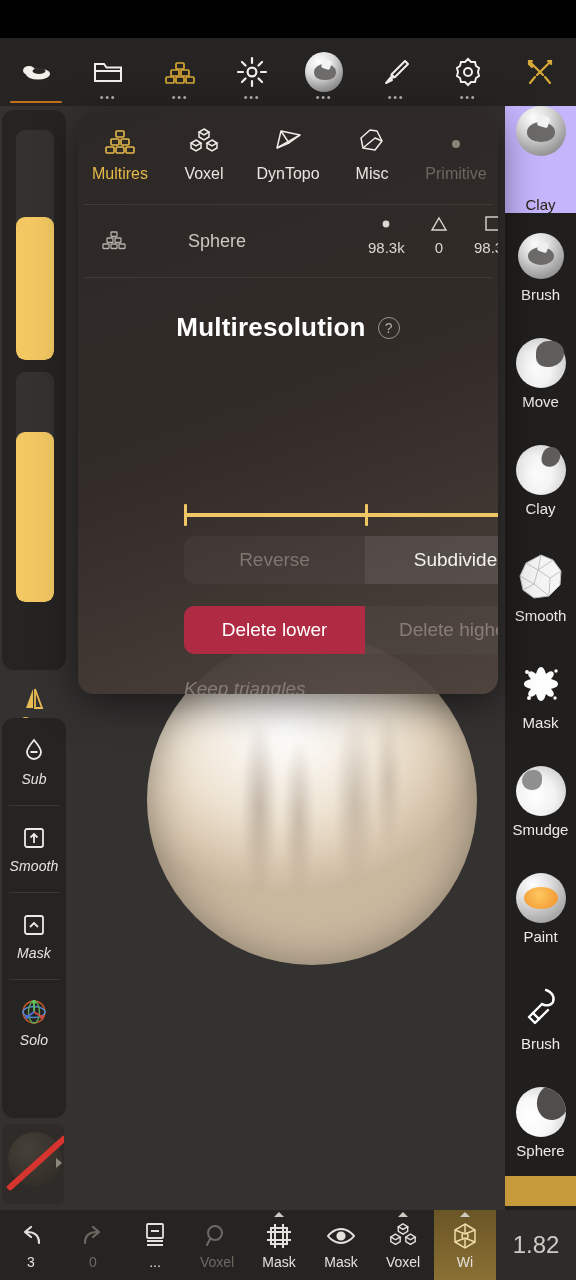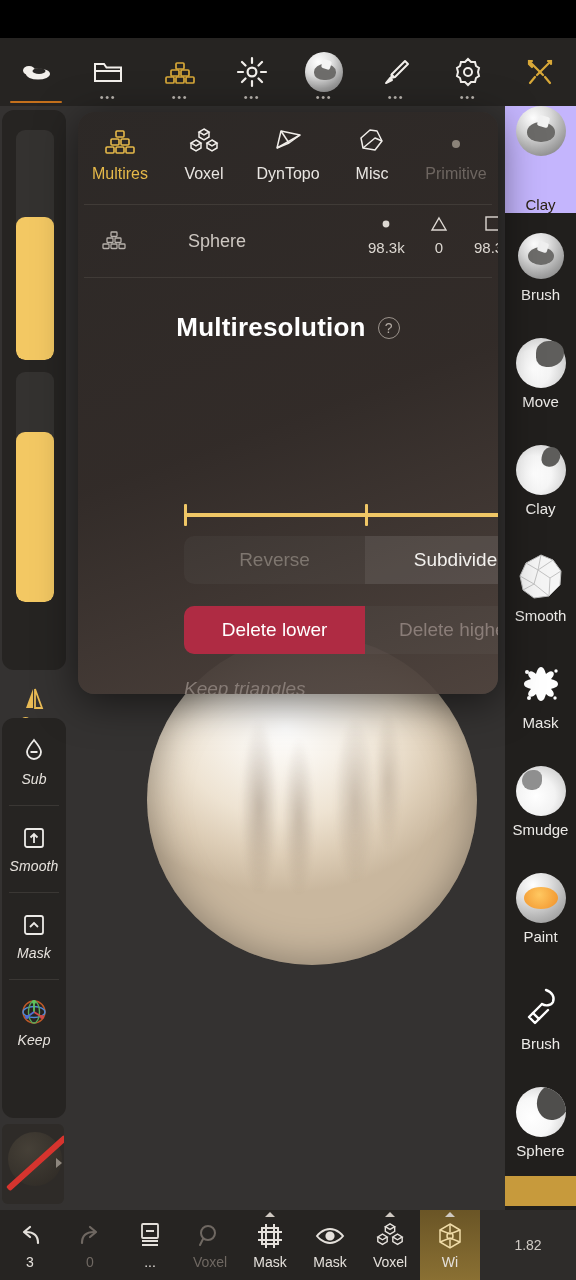--- a/index.html
+++ b/index.html
@@ -168,22 +168,22 @@
     display:flex;align-items:center;z-index:35;
   }
   .bb{flex:1;height:70px;position:relative;display:flex;flex-direction:column;
     align-items:center;justify-content:center;gap:3px;cursor:pointer;}
   .bb .bi{height:30px;display:flex;align-items:center;justify-content:center;}
   .bb .bl{font-size:14px;color:#e4e0db;}
   .bb.dim .bl{color:#6f6862;}
   .bb .caret{position:absolute;top:2px;left:50%;transform:translateX(-50%);
     width:0;height:0;border-bottom:5px solid #cfc9c2;border-left:5px solid transparent;border-right:5px solid transparent;}
   .bb.hl{background:linear-gradient(#6a5526,#8a7033);}
-  #verbox{width:96px;height:70px;background:#2e2c2a;display:flex;align-items:center;
-    justify-content:center;color:#cfcac4;font-size:14px;}
+  #verbox{width:80px;height:70px;background:#2e2c2a;display:flex;align-items:center;
+    justify-content:center;color:#cfcac4;font-size:24px;}
 </style>
 </head>
 <body>
 
 <div id="app">
 
   <div id="viewport">
     <div id="sphere"></div>
   </div>
 
@@ -332,21 +332,21 @@
             <ellipse cx="14" cy="14" rx="11" ry="5.5" stroke="#4f8ad6"></ellipse>
             <ellipse cx="14" cy="14" rx="5.5" ry="11" stroke="#5aa85a"></ellipse>
             <path d="M14 14V4" stroke="#5ec45e" stroke-width="1.8"></path>
               <circle cx="14" cy="4" r="2" fill="#5ec45e"></circle>
             <path d="M14 14l8 5" stroke="#d04a4a" stroke-width="1.8"></path>
               <circle cx="22" cy="19" r="2" fill="#d04a4a"></circle>
             <path d="M14 14l-7 5" stroke="#4f6fd6" stroke-width="1.8"></path>
               <circle cx="7" cy="19" r="2" fill="#4f6fd6"></circle>
           </svg>
         </span>
-        <span class="lbl">Keep</span>
+        <span class="lbl">Solo</span>
       </div>
     </div>
 
     <div id="lc-swatches">
       <div id="mat-swatch">
         <div class="ball"></div>
         <div class="slash"></div>
         <div class="arr"></div>
       </div>
       <div id="col-swatch">

